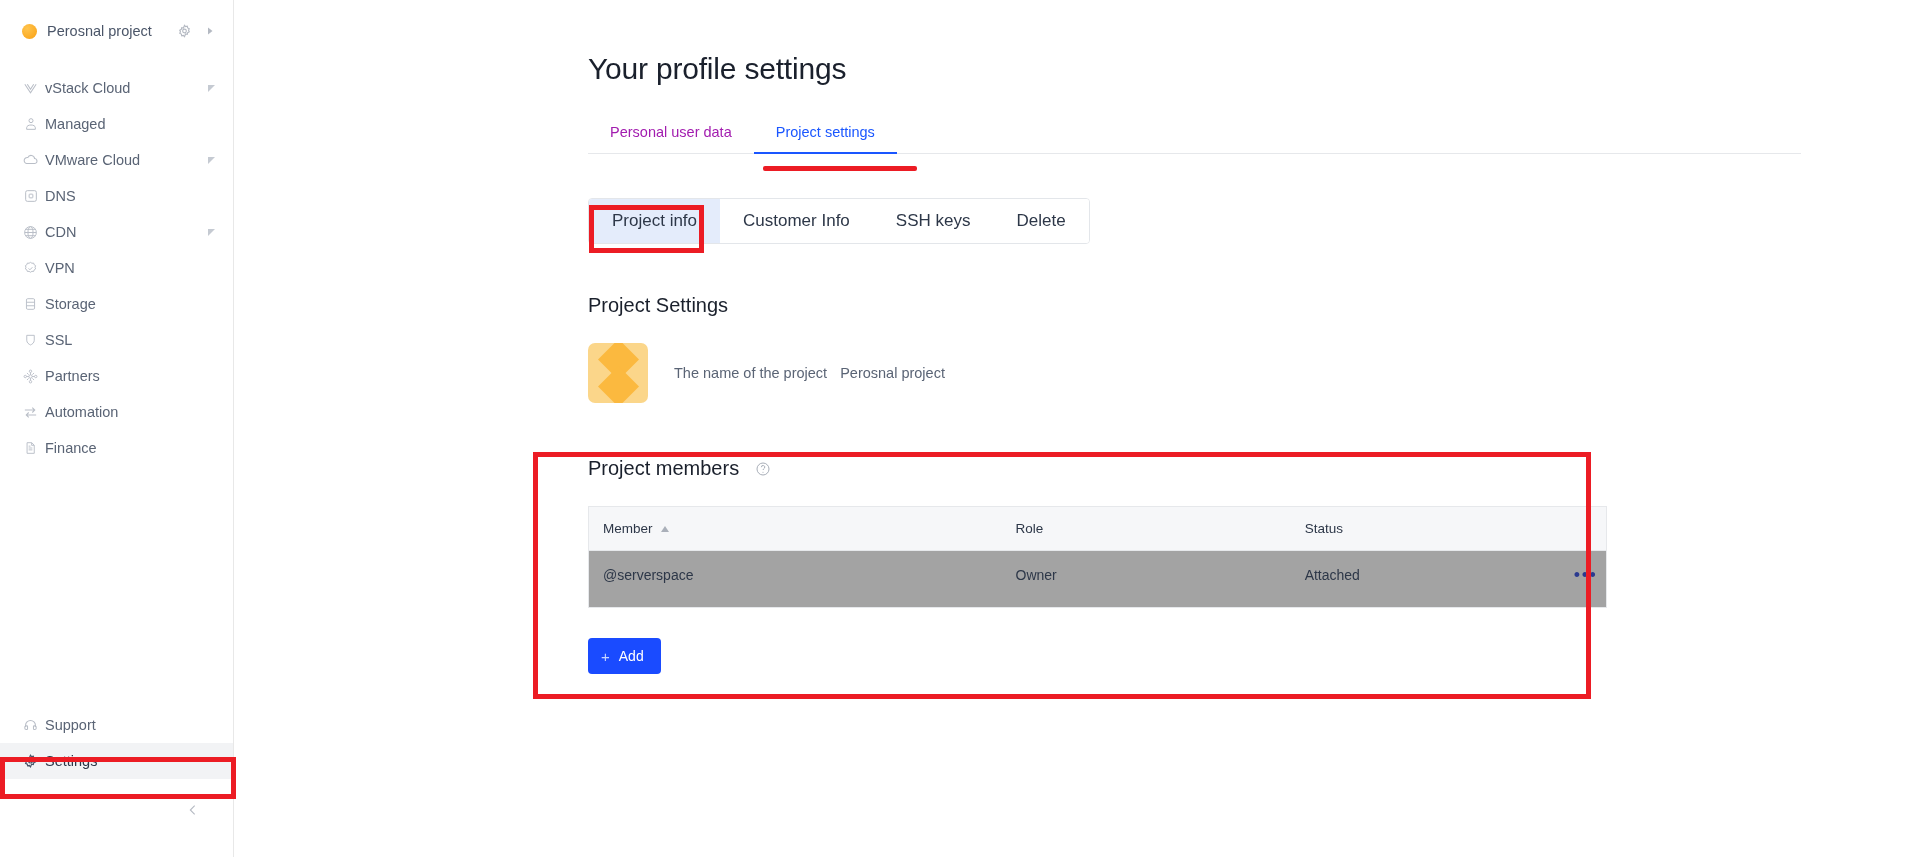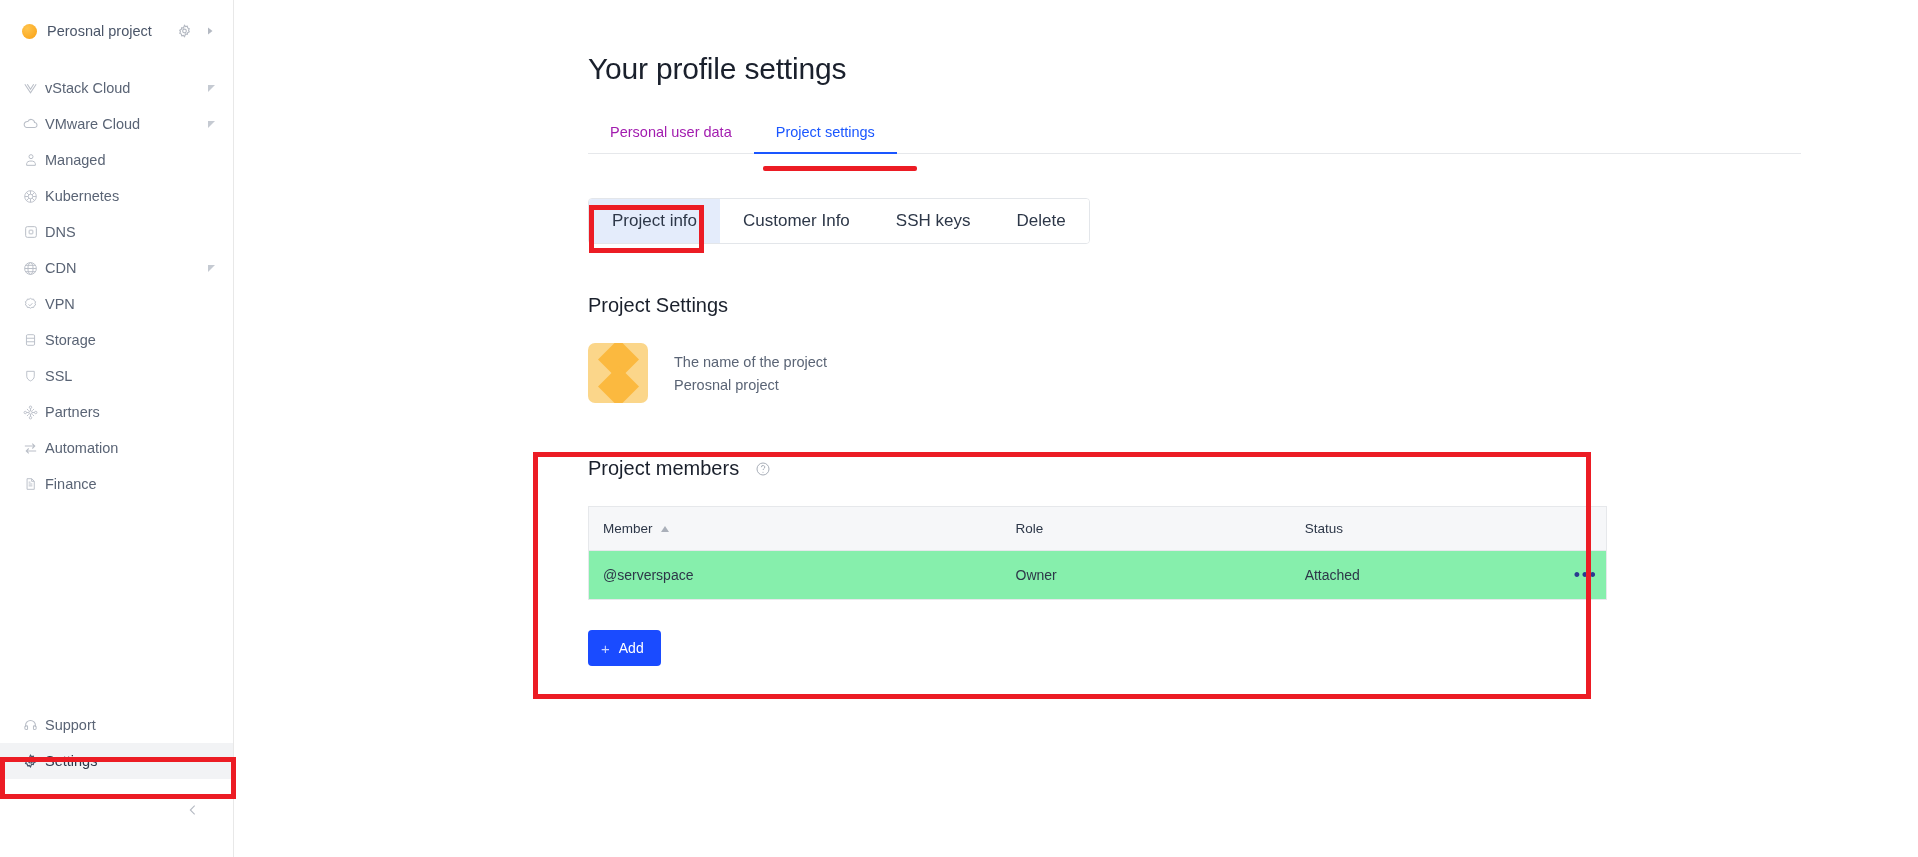--- a/index.html
+++ b/index.html
@@ -225,21 +225,21 @@
   .project-avatar .dia {
     position: absolute;
     width: 29px;
     height: 29px;
     background: #fbb93f;
     transform: rotate(45deg);
     left: 15.5px;
   }
   .project-avatar .dia.top { top: 2px; }
   .project-avatar .dia.bot { top: 29px; }
-  .project-fields { display: flex; flex-direction: column; gap: 7px; }
+  .project-fields { display: flex; flex-direction: row; gap: 13px; }
   .field-label { font-size: 14.5px; color: #5a6475; }
   .field-value { font-size: 14.5px; color: #5a6475; }
 
   
   .members-title-row {
     display: flex;
     align-items: center;
     gap: 16px;
     margin-bottom: 26px;
   }
@@ -275,23 +275,23 @@
   .th-inner { display: flex; align-items: center; gap: 8px; }
   .sort-asc {
     width: 0; height: 0;
     border-left: 4px solid transparent;
     border-right: 4px solid transparent;
     border-bottom: 6px solid #aab0ba;
   }
   table.members tbody td {
     font-size: 14px;
     color: #2d3748;
-    padding: 16px 0 16px 14px;
+    padding: 16px 0 24px 14px;
     height: 46px;
-    background: #86efac;
+    background: #a3a3a3;
   }
   td.cell-member { padding-left: 85px; }
   .row-menu {
     color: #2b3a8f;
     font-size: 18px;
     letter-spacing: 1.5px;
     line-height: 8px;
     cursor: pointer;
     user-select: none;
     padding-right: 8px;
@@ -368,48 +368,38 @@
             <path d="M4 6l8 12 8-12"></path>
               <path d="M7.5 6l4.5 7 4.5-7"></path>
           </svg>
         </span>
         <span class="nav-label">vStack Cloud</span>
         <span class="nav-expand"></span>
       </div>
 
       <div class="nav-item">
         <span class="nav-icon">
-          <svg width="18" height="18" viewBox="0 0 24 24" fill="none" stroke="currentColor" stroke-width="1.5">
-            <path d="M6.5 17h11a3.5 3.5 0 00.3-7 5 5 0 00-9.6-1.4A3.8 3.8 0 006.5 17z"></path>
-          </svg>
-        </span>
-        <span class="nav-label">VMware Cloud</span>
-        <span class="nav-expand"></span>
-      </div>
-
-      <div class="nav-item">
-        <span class="nav-icon">
           <svg width="16" height="16" viewBox="0 0 24 24" fill="none" stroke="currentColor" stroke-width="1.5">
             <circle cx="12" cy="7" r="3"></circle>
               <path d="M5.5 20v-2.5c0-2.5 2.9-4 6.5-4s6.5 1.5 6.5 4V20z"></path>
           </svg>
         </span>
         <span class="nav-label">Managed</span>
       </div>
 
       <div class="nav-item">
         <span class="nav-icon">
-          <svg width="17" height="17" viewBox="0 0 24 24" fill="none" stroke="currentColor" stroke-width="1.3">
-            <circle cx="12" cy="12" r="8.2"></circle>
-              <circle cx="12" cy="12" r="3.2"></circle>
-            <path d="M12 3.8v4.9M12 15.2v5M3.8 12h5M15.2 12h5M6.2 6.2l3.5 3.5M14.3 14.3l3.5 3.5M17.8 6.2l-3.5 3.5M9.7 14.3l-3.5 3.5"></path>
-          </svg>
-        </span>
-        <span class="nav-label">Kubernetes</span>
-      </div>
+          <svg width="18" height="18" viewBox="0 0 24 24" fill="none" stroke="currentColor" stroke-width="1.5">
+            <path d="M6.5 17h11a3.5 3.5 0 00.3-7 5 5 0 00-9.6-1.4A3.8 3.8 0 006.5 17z"></path>
+          </svg>
+        </span>
+        <span class="nav-label">VMware Cloud</span>
+        <span class="nav-expand"></span>
+      </div>
+
 
       <div class="nav-item">
         <span class="nav-icon">
           <svg width="16" height="16" viewBox="0 0 24 24" fill="none" stroke="currentColor" stroke-width="1.5">
             <rect x="4" y="4" width="16" height="16" rx="2.5"></rect>
               <rect x="9.2" y="9.2" width="5.6" height="5.6" rx="1"></rect>
           </svg>
         </span>
         <span class="nav-label">DNS</span>
       </div>

